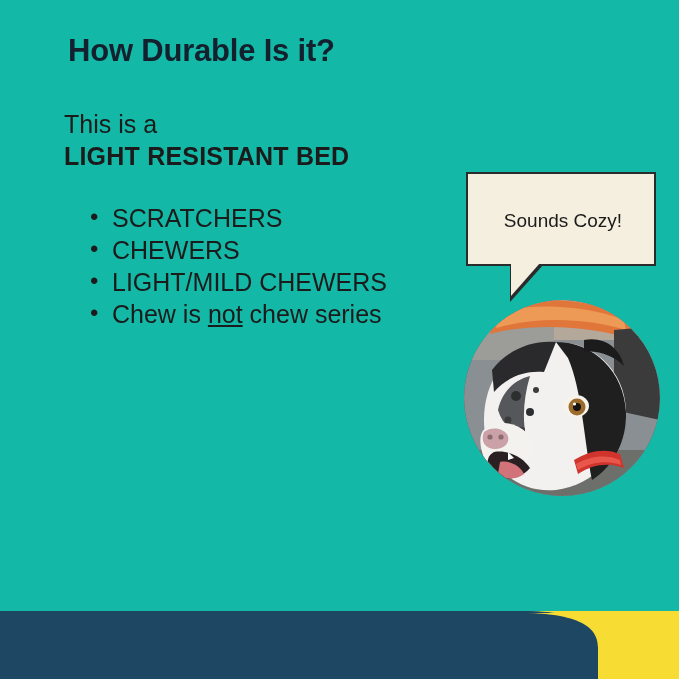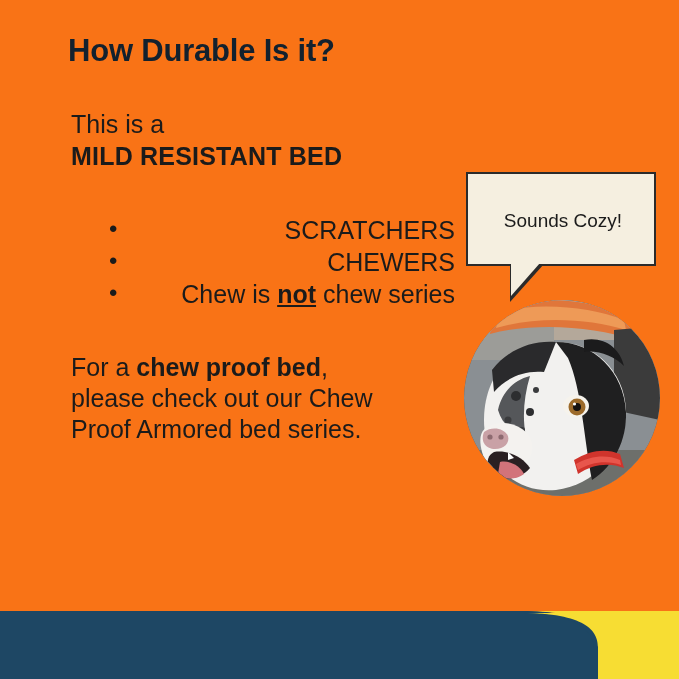--- a/index.html
+++ b/index.html
@@ -10,21 +10,21 @@
     width: 679px;
     height: 679px;
     overflow: hidden;
     font-family: "Liberation Sans", sans-serif;
     background: #ffffff;
   }
   #page {
     position: relative;
     width: 679px;
     height: 679px;
-    background: #f97316;
+    background: #14b8a6;
     overflow: hidden;
   }
   .navy-curve {
     position: absolute;
     left: 0;
     bottom: 0;
     width: 679px;
     height: 90px;
     overflow: hidden;
   }
@@ -36,57 +36,56 @@
     top: 33px;
     font-size: 31px;
     font-weight: bold;
     color: #13212e;
     letter-spacing: -0.2px;
   }
 
   
   .body-block {
     position: absolute;
-    left: 71px;
+    left: 64px;
     top: 108px;
     width: 400px;
     color: #1b1b1b;
   }
   .line {
     font-size: 25px;
     line-height: 32px;
     white-space: nowrap;
   }
   .line.bold {
     font-weight: bold;
     letter-spacing: 0.2px;
   }
   .gap-md { height: 26px; }
 
   ul.bullets {
     list-style: none;
-    margin: 16px;
+    margin: 4px;
     padding: 0;
-    text-align: right;
   }
   ul.bullets li {
     font-size: 25px;
     line-height: 32px;
     padding-left: 44px;
     position: relative;
     white-space: nowrap;
   }
   ul.bullets li::before {
     content: "\2022";
     position: absolute;
     left: 22px;
     top: -1px;
     font-size: 24px;
   }
-  .u { text-decoration: underline; font-weight: bold; }
+  .u { text-decoration: underline; font-weight: normal; }
   .b { font-weight: bold; }
 
   .para {
     font-size: 25px;
     line-height: 31px;
     width: 390px;
   }
 
   
   .bubble {
@@ -149,34 +148,34 @@
 </style>
 </head>
 <body>
 
 <div id="page">
 
   <div class="headline">How Durable Is it?</div>
 
   <div class="body-block">
     <div class="line">This is a</div>
-    <div class="line bold">MILD RESISTANT BED</div>
+    <div class="line bold">LIGHT RESISTANT BED</div>
 
     <div class="gap-md"></div>
 
 
     <ul class="bullets">
       <li>SCRATCHERS</li>
       <li>CHEWERS</li>
+      <li>LIGHT/MILD CHEWERS</li>
       <li><span>Chew is </span><span class="u">not</span><span> chew series</span></li>
     </ul>
 
     <div class="gap-md"></div>
 
-    <div class="para"><span>For a </span><span class="b">chew proof bed</span><span>,</span><br><span>please check out our Chew</span><br><span>Proof Armored bed series.</span></div>
   </div>
 
   <div class="bubble-tail-outline"></div>
   <div class="bubble-tail-fill"></div>
   <div class="bubble">
     <div class="bubble-text">Sounds Cozy!</div>
   </div>
 
   <div class="dog-photo">
     <svg class="dog-svg" width="196" height="196" viewBox="0 0 196 196" xmlns="http://www.w3.org/2000/svg">

